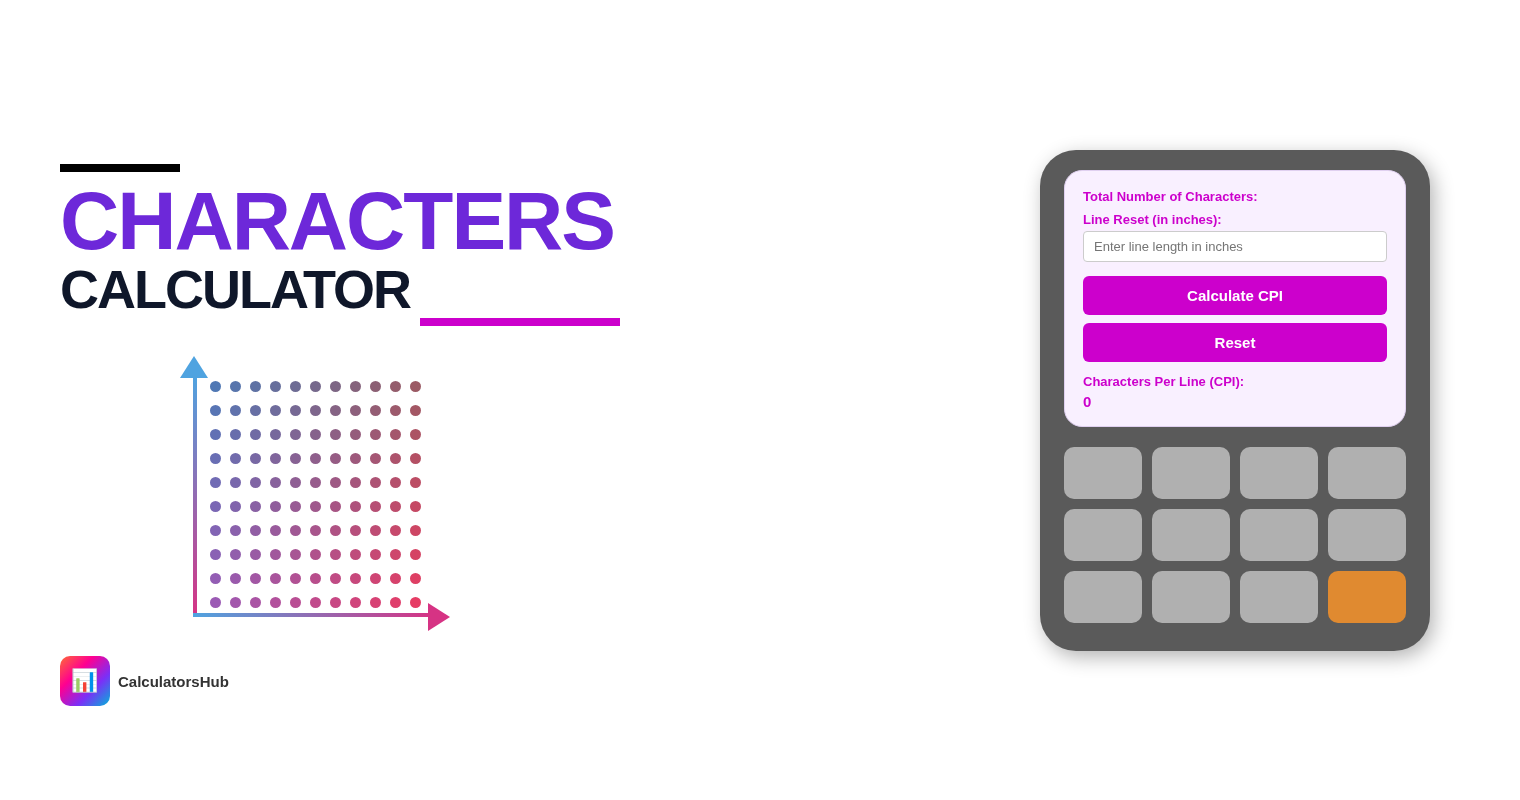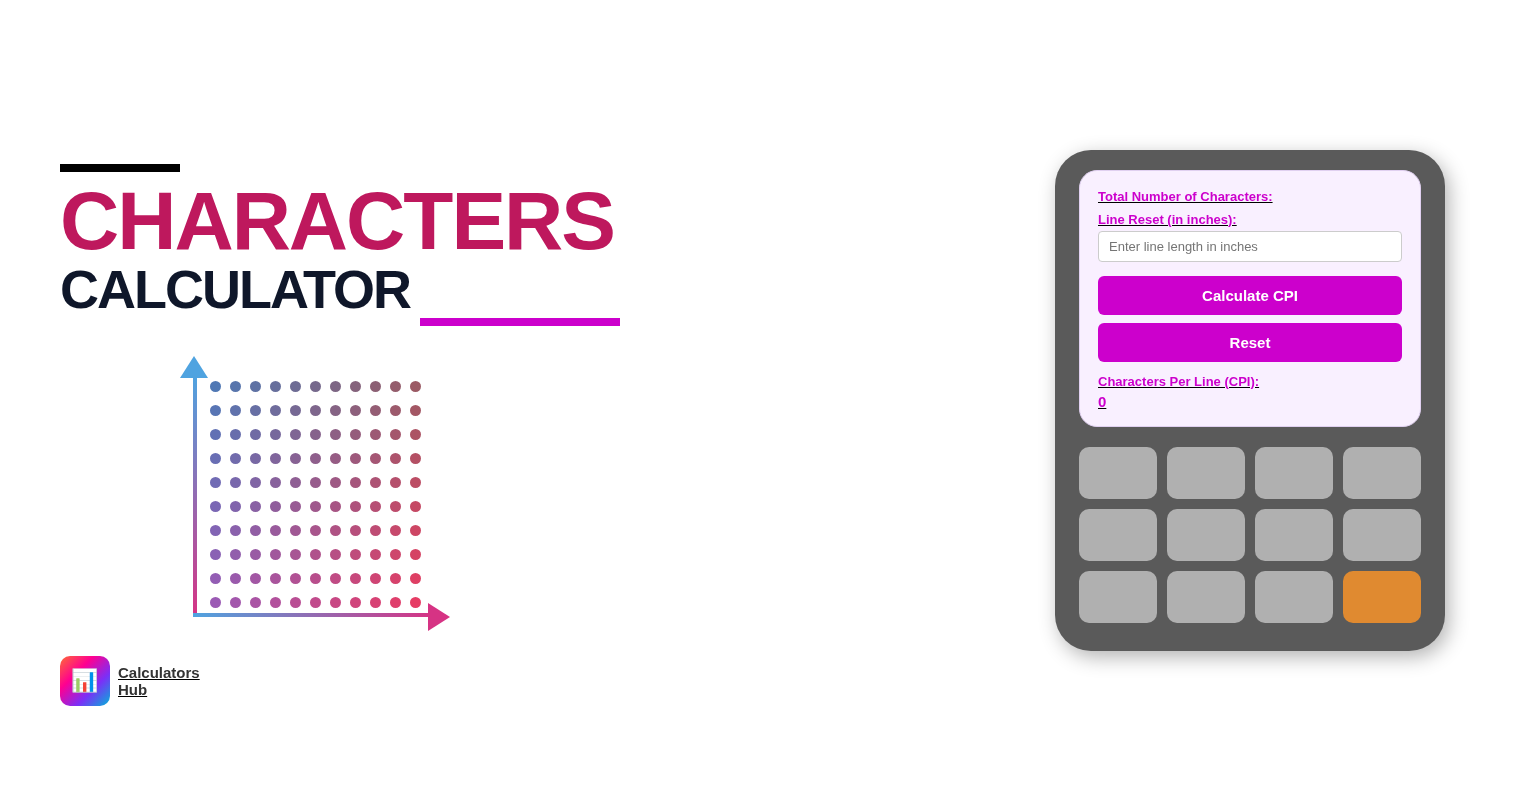--- a/index.html
+++ b/index.html
@@ -33,21 +33,21 @@
     .black-bar {
       width: 120px;
       height: 8px;
       background: #000000;
       margin-bottom: 8px;
     }
 
     .title-characters {
       font-size: 82px;
       font-weight: 900;
-      color: #be185d;
+      color: #6d28d9;
       text-transform: uppercase;
       line-height: 1;
       letter-spacing: -2px;
     }
 
     .title-per-inch {
       font-size: 82px;
       font-weight: 900;
       color: #cc00cc;
       text-transform: uppercase;
@@ -155,43 +155,41 @@
       background: linear-gradient(135deg, #ff6b35, #ff0090, #7b2ff7, #00b4d8);
       border-radius: 10px;
       display: flex;
       align-items: center;
       justify-content: center;
       font-size: 22px;
     }
 
     .logo-text {
       display: flex;
-      flex-direction: column;
-      text-decoration: underline;
+      flex-direction: row;
     }
 
     .logo-text-calc {
       font-weight: 700;
       font-size: 15px;
       color: #333;
     }
 
     .logo-text-hub {
       font-weight: 700;
       font-size: 15px;
       color: #333;
     }
 
     
     .right-section {
       width: 420px;
       display: flex;
-      justify-content: center;
+      justify-content: flex-start;
       align-items: center;
-      text-decoration: underline;
     }
 
     .calculator-device {
       background: #5a5a5a;
       border-radius: 36px;
       padding: 20px 24px 28px;
       width: 390px;
       box-shadow: 4px 6px 20px rgba(0,0,0,0.3);
     }
 

